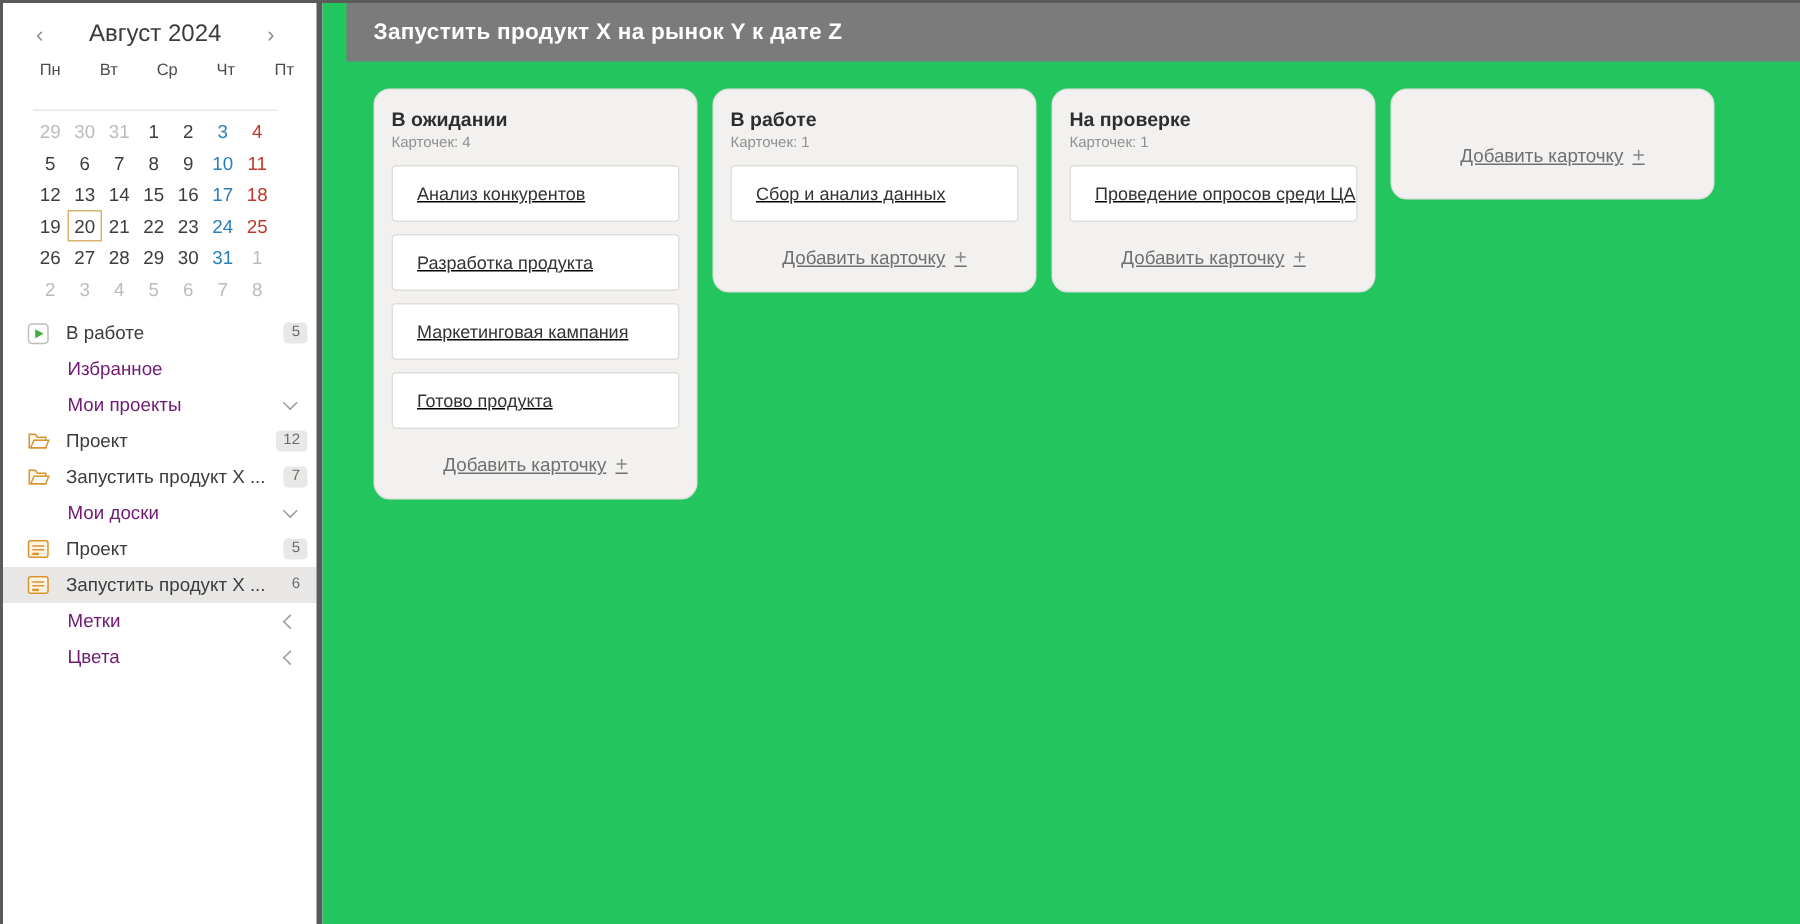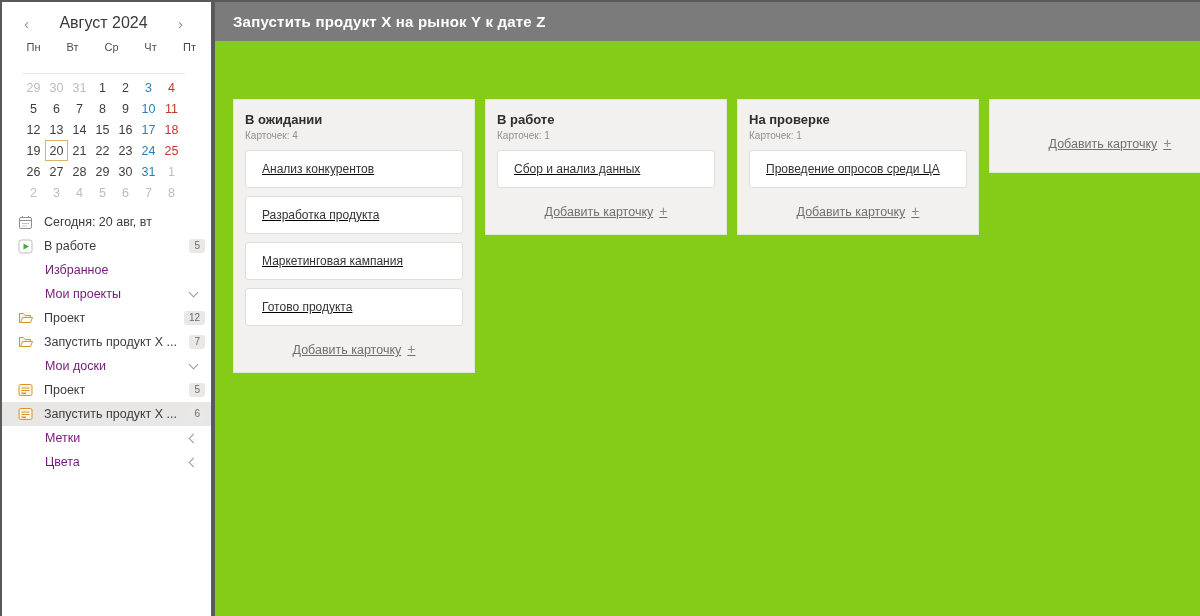--- a/index.html
+++ b/index.html
@@ -45,28 +45,28 @@
   .side-row .icon { width:17px; height:15px; margin-right:9px; display:flex; align-items:center; flex-shrink:0; }
   .side-row .lbl { white-space:nowrap; overflow:hidden; }
   .badge { margin-left:auto; background:#e9e8e7; color:#6b6b6b; font-size:10px;
            padding:1px 5px; border-radius:3px; line-height:12px; }
   .chev { margin-left:auto; margin-right:8px; width:7px; height:7px;
           border-right:1.5px solid #9c9c9c; border-bottom:1.5px solid #9c9c9c; }
   .chev.down { transform:rotate(45deg); margin-top:-3px; }
   .chev.left { transform:rotate(135deg); }
 
   
-  .main { flex:1; display:flex; flex-direction:column; background:#84cc16; min-width:0; }
+  .main { flex:1; display:flex; flex-direction:column; background:#22c55e; min-width:0;padding-left:16px; }
   .topbar { height:39px; background:#7b7b7b; display:flex; align-items:center;
             padding-left:18px; flex-shrink:0; }
   .topbar-title { color:#ffffff; font-weight:bold; font-size:15px; letter-spacing:0.2px; }
 
   .board { display:flex; gap:10px; padding:18px; align-items:flex-start; overflow:hidden; }
-  .column { width:242px; background:#f2f1ef; border:1px solid #e4e3e0; border-radius:0;
-            padding:12px 11px 12px 11px; flex-shrink:0;margin-top:40px; }
+  .column { width:216px; background:#f2f1ef; border:1px solid #e4e3e0; border-radius:11px;
+            padding:12px 11px 12px 11px; flex-shrink:0; }
   .col-title { font-size:13px; font-weight:bold; color:#2e2e2e; }
   .col-count { font-size:10px; color:#909090; margin-top:3px; }
   .cards { margin-top:9px; display:flex; flex-direction:column; gap:8px;text-decoration:underline; }
   .card { background:#ffffff; border:1px solid #dfdedb; border-radius:3px; height:38px;
           display:flex; align-items:center; padding-left:16px; font-size:12px; color:#333333;
           cursor:pointer; }
   .add-card { margin-top:12px; text-align:center; color:#707070; font-size:12.5px;
               padding:3px 0; cursor:pointer;text-decoration:underline; }
   .add-card .plus { color:#8a8a8a; margin-left:6px; font-size:14px; }
   .column.empty .add-card { margin-top:20px; margin-bottom:6px; }
@@ -137,33 +137,20 @@
             <div class="cal-day muted">6</div>
             <div class="cal-day muted">7</div>
             <div class="cal-day muted">8</div>
           </div>
       </div>
     </div>
 
     <div class="side-list" id="side-list">
         <div class="side-row">
           <span class="icon">
-            <svg width="15" height="15" viewBox="0 0 15 15" fill="none">
-              <rect x="1.5" y="2.5" width="12" height="11" rx="1.5" stroke="#8f8f8f"></rect>
-              <line x1="1.5" y1="5.5" x2="13.5" y2="5.5" stroke="#8f8f8f"></line>
-              <line x1="4.5" y1="1" x2="4.5" y2="3" stroke="#8f8f8f"></line>
-              <line x1="10.5" y1="1" x2="10.5" y2="3" stroke="#8f8f8f"></line>
-              <line x1="4" y1="8.5" x2="11" y2="8.5" stroke="#c2c2c2"></line>
-              <line x1="4" y1="11" x2="9" y2="11" stroke="#c2c2c2"></line>
-            </svg>
-          </span>
-          <span class="lbl">Сегодня: 20 авг, вт</span>
-        </div>
-        <div class="side-row">
-          <span class="icon">
             <svg width="15" height="15" viewBox="0 0 15 15">
               <rect x="1" y="1" width="13" height="13" rx="2.5" fill="#ffffff" stroke="#bdbdbd"></rect>
               <polygon points="5.5,4.5 11,7.5 5.5,10.5" fill="#3fae3a"></polygon>
             </svg>
           </span>
           <span class="lbl">В работе</span>
           <span class="badge">5</span>
         </div>
         <div class="side-row section">
           <span class="lbl">Избранное</span>

